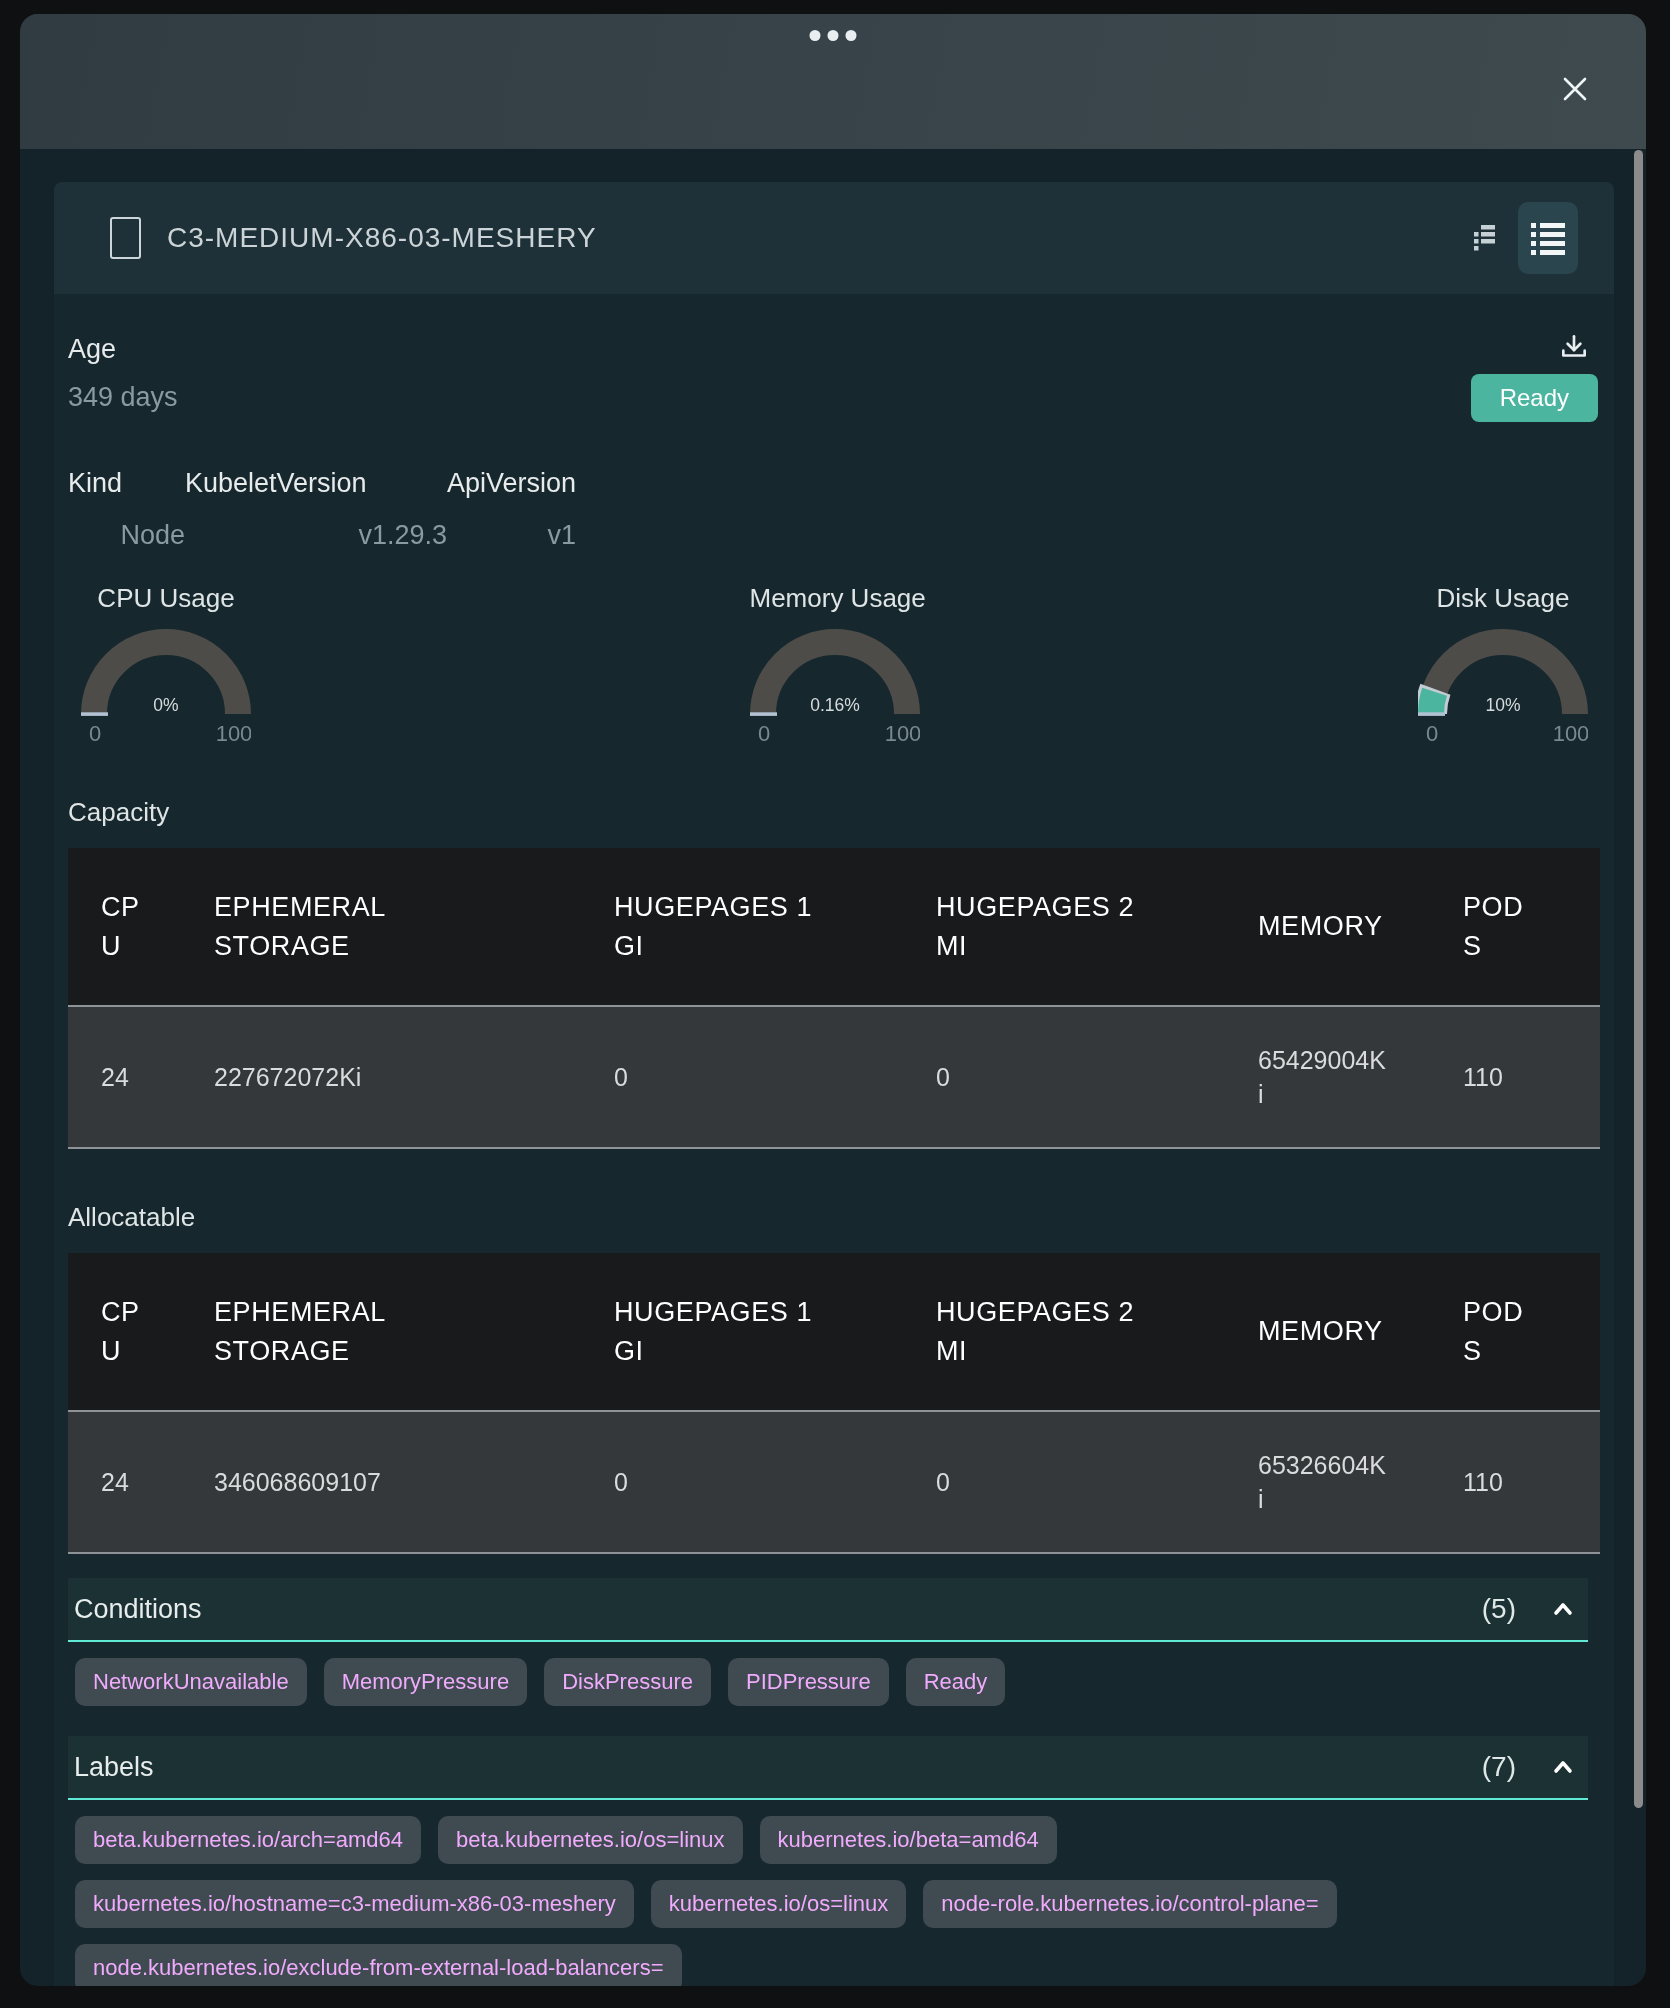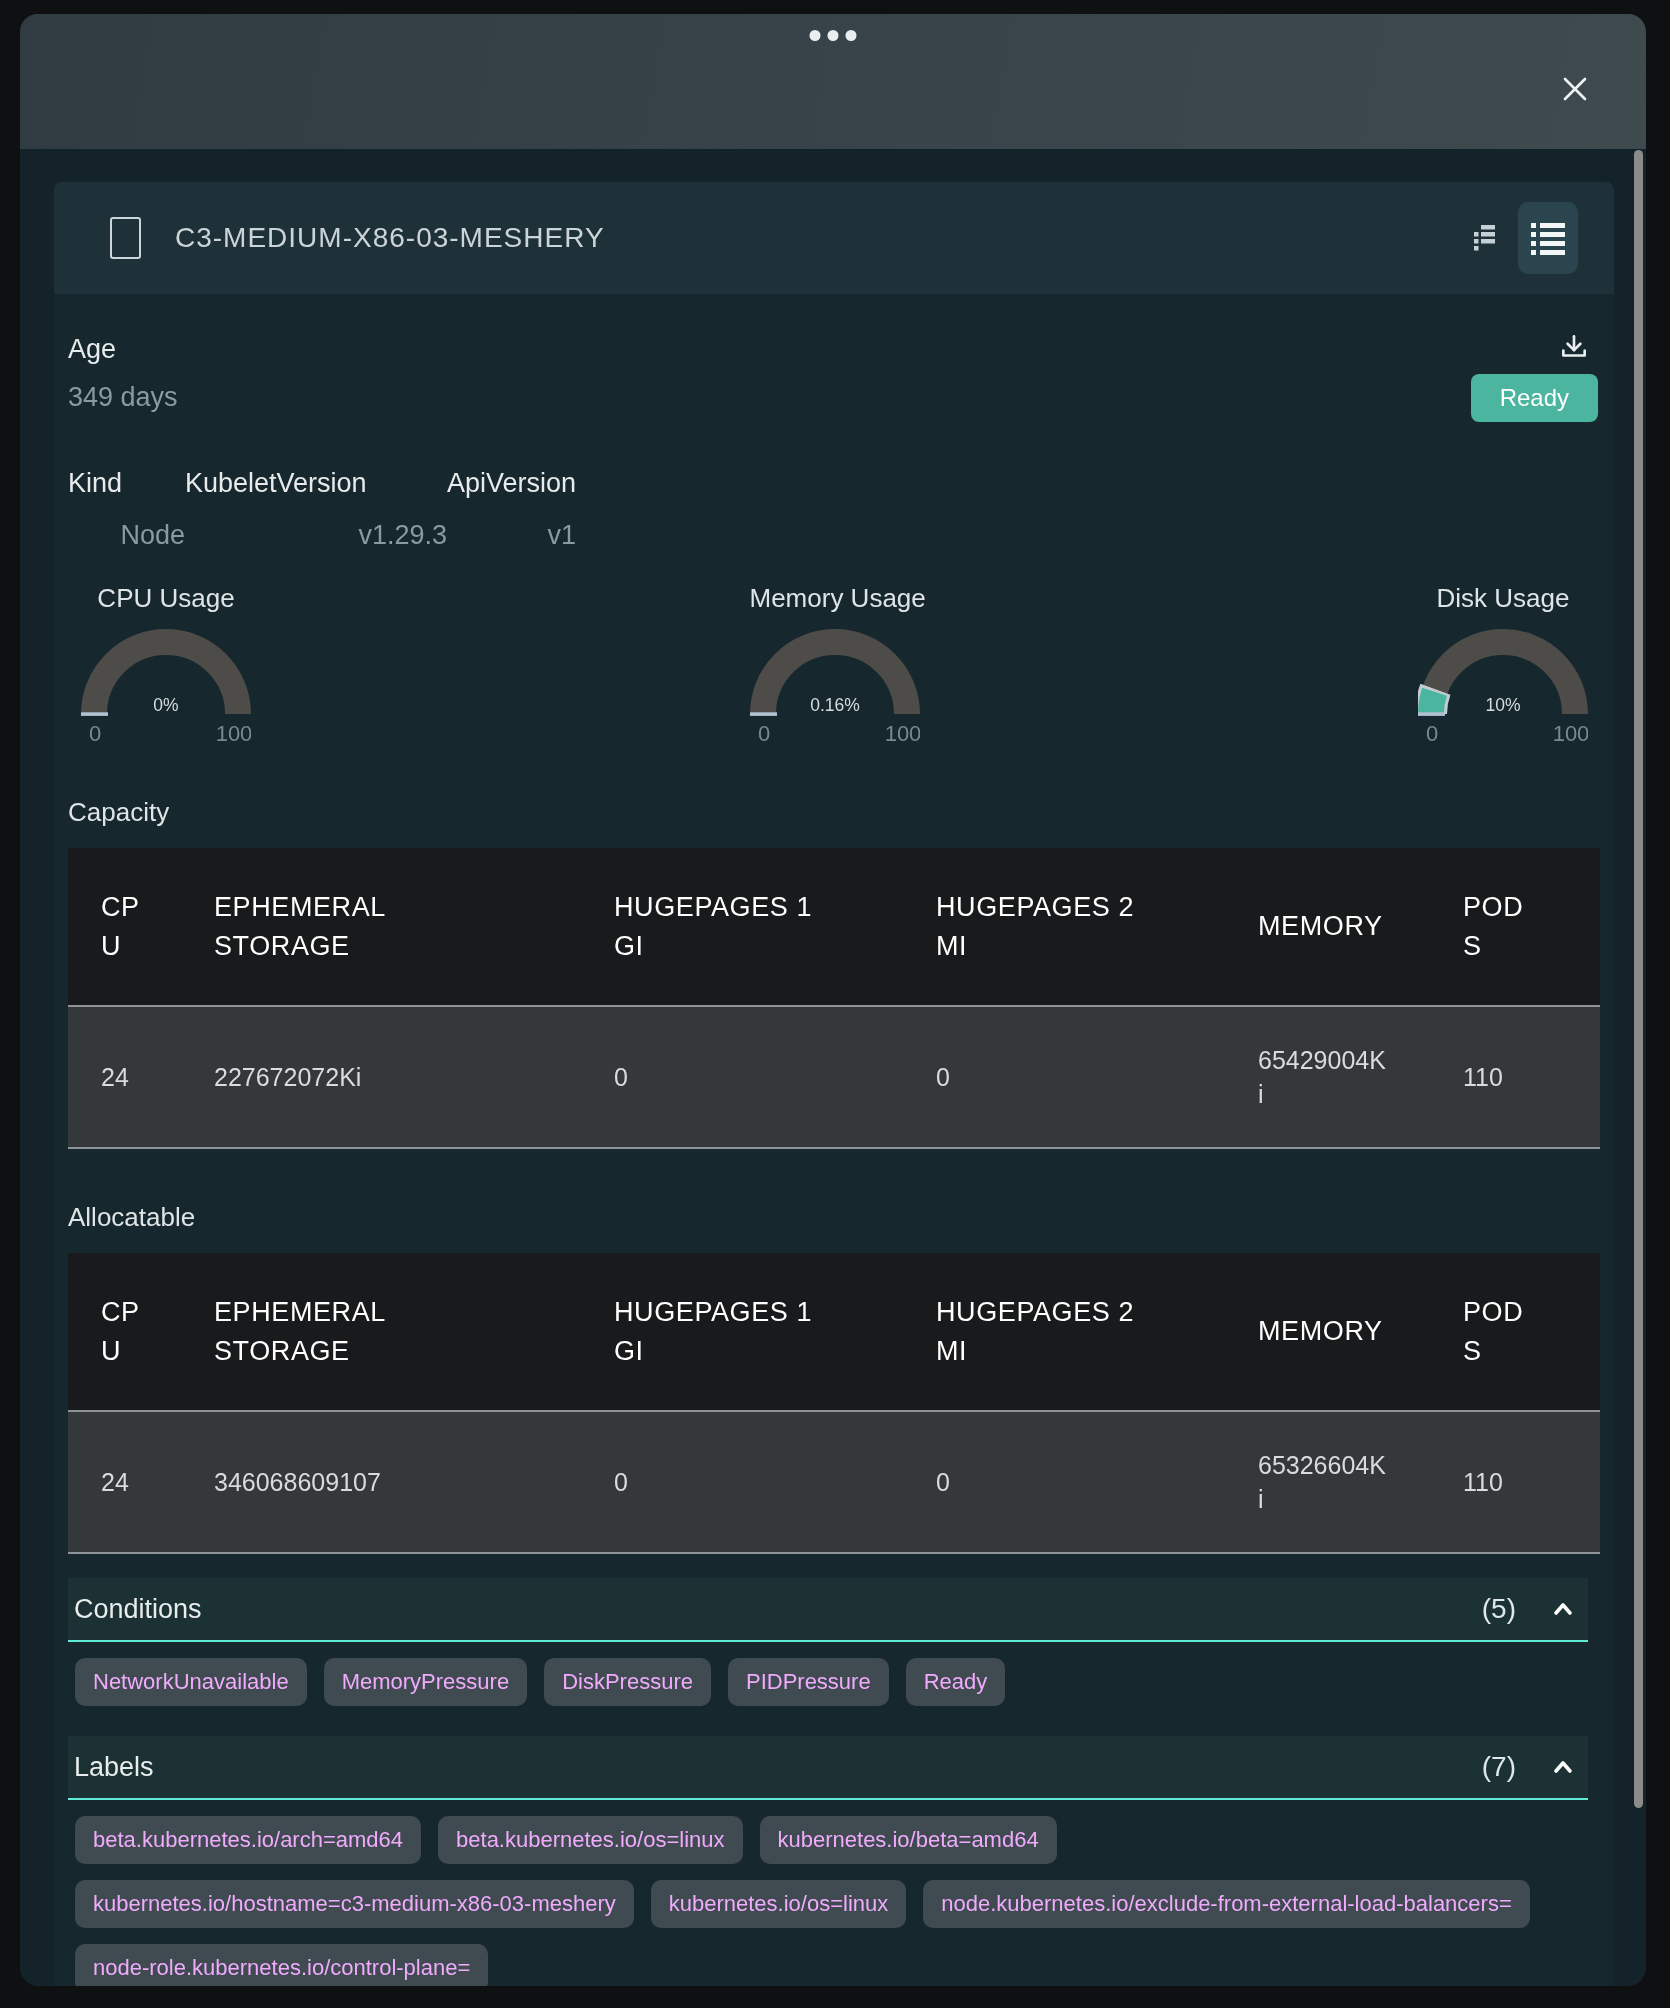--- a/index.html
+++ b/index.html
@@ -12,21 +12,21 @@
   .modal-header { position:relative; height:135px;
     background:linear-gradient(100deg,#313c42 0%,#39444a 55%,#3f4a4f 100%); }
   .drag-dots { position:absolute; top:16px; left:50%; transform:translateX(-50%);
     display:flex; gap:7px; cursor:grab; }
   .drag-dots i { width:11px; height:11px; border-radius:50%; background:#e9eef1; }
   .close-btn { position:absolute; top:56px; right:52px; width:38px; height:38px;
     display:flex; align-items:center; justify-content:center; cursor:pointer; }
 
   .card { margin:33px 32px 0 34px; background:#16272d; border-radius:8px 8px 0 0; }
   .card-header { height:112px; background:#1e3138; border-radius:8px 8px 0 0;
-    display:flex; align-items:center; padding:0 36px 0 56px;gap:8px; }
+    display:flex; align-items:center; padding:0 36px 0 56px; }
   .checkbox { width:31px; height:42px; border:2.5px solid #ccd6da; border-radius:3px;
     background:transparent; flex:none; cursor:pointer; }
   .node-title { margin-left:26px; font-size:28px; color:#ccd4d7; letter-spacing:1px; flex:1;
     white-space:nowrap; }
   .view-toggle { display:flex; align-items:center; }
   .icon-btn-plain { padding:6px; margin-right:14px; cursor:pointer; display:flex; }
   .icon-btn-selected { width:60px; height:72px; background:#2b454e; border-radius:10px;
     display:flex; align-items:center; justify-content:center; cursor:pointer; }
 
   .card-body { padding:0 14px 80px 14px; }
@@ -299,21 +299,21 @@
             <path d="M8 19 L15 11 L22 19" fill="none" stroke="#ffffff" stroke-width="3.6" stroke-linecap="round" stroke-linejoin="round"></path>
           </svg>
         </span>
       </div>
       <div class="chips-row">
         <span class="chip">beta.kubernetes.io/arch=amd64</span>
         <span class="chip">beta.kubernetes.io/os=linux</span>
         <span class="chip">kubernetes.io/beta=amd64</span>
         <span class="chip">kubernetes.io/hostname=c3-medium-x86-03-meshery</span>
         <span class="chip">kubernetes.io/os=linux</span>
+        <span class="chip">node-role.kubernetes.io/control-plane=</span>
         <span class="chip">node.kubernetes.io/exclude-from-external-load-balancers=</span>
-        <span class="chip">node-role.kubernetes.io/control-plane=</span>
       </div>
 
     </div>
   </div>
 
   <div class="scrollbar-thumb"></div>
 </div>
 
 </body></html>

